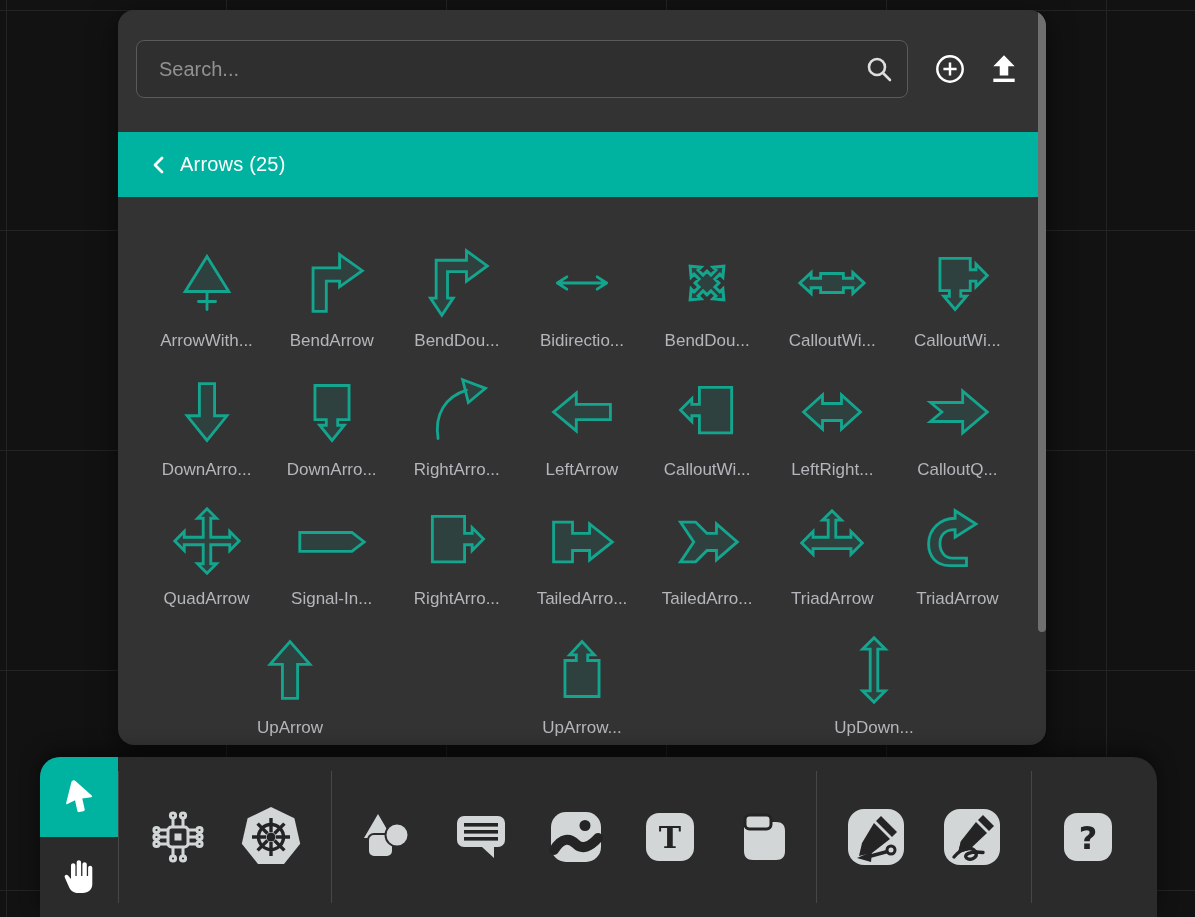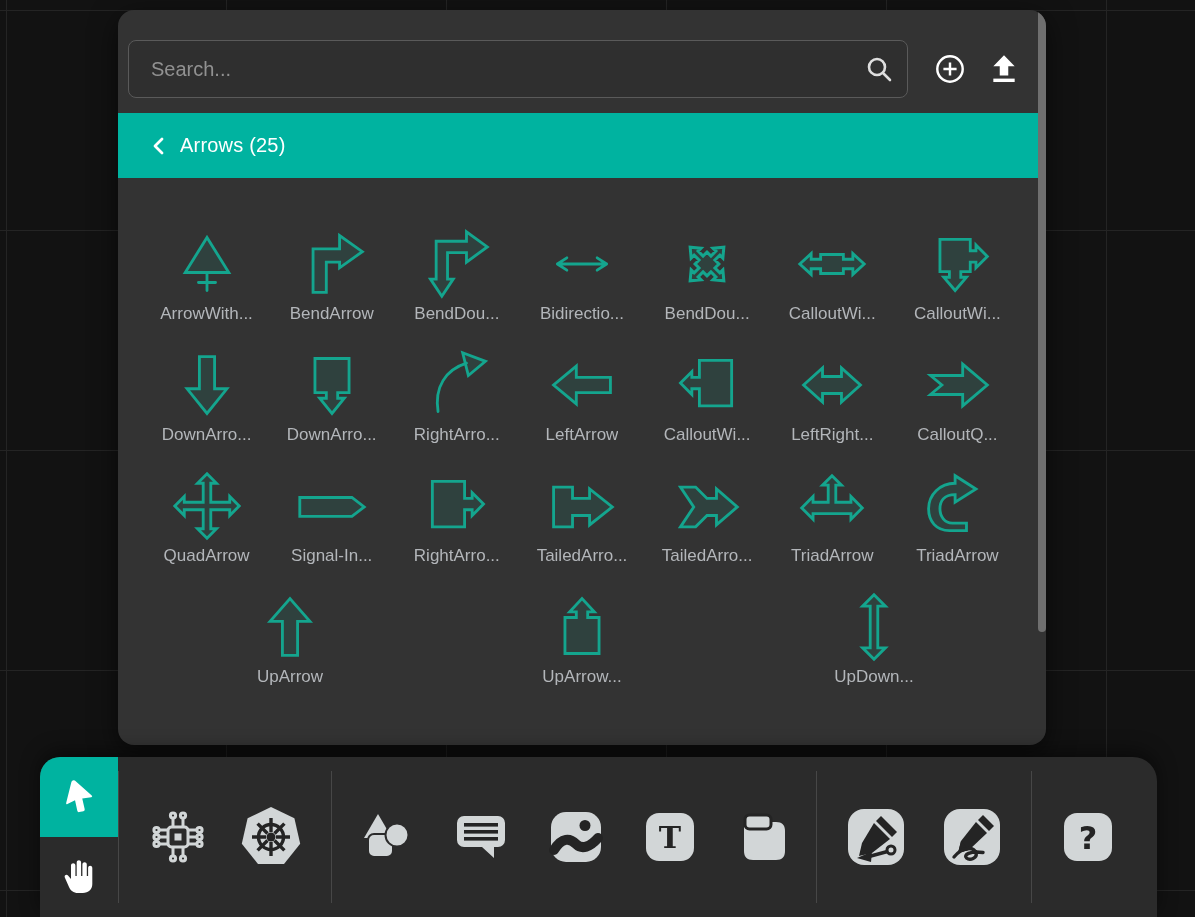--- a/index.html
+++ b/index.html
@@ -15,51 +15,51 @@
   }
   
   .panel{
     position:absolute;left:118px;top:10px;width:928px;height:735px;
     background:#333333;border-radius:16px;
     box-shadow:0 8px 28px rgba(0,0,0,.55);
     overflow:hidden;
   }
   .search-row{
     display:flex;align-items:center;
-    padding:30px 26px 0 10px;height:88px;box-sizing:border-box;
+    padding:30px 26px 0 18px;height:88px;box-sizing:border-box;
   }
   .search-box{position:relative;flex:1;}
   .search-input{
     width:100%;height:58px;box-sizing:border-box;
     background:#2f2f2f;border:1.5px solid #5a5a5a;border-radius:8px;
     color:#e8e8e8;font-size:20px;padding:0 52px 0 22px;outline:none;
     font-family:"Liberation Sans",sans-serif;
   }
   .search-input::placeholder{color:#919191;}
   .search-glass{position:absolute;right:14px;top:14px;width:30px;height:30px;}
   .hdr-icon{margin-left:26px;width:32px;height:32px;flex:0 0 auto;cursor:pointer;}
   .teal-bar{
-    margin-top:15px;height:65px;background:#00b3a0;
+    margin-top:34px;height:65px;background:#00b3a0;
     display:flex;align-items:center;padding-left:33px;gap:13px;
   }
   .teal-bar .title{color:#ffffff;font-size:20px;letter-spacing:.2px;}
   .shape-grid{
     display:flex;flex-wrap:wrap;justify-content:space-around;
     padding:50px 26px 0 26px;
   }
   .shape-item{
     width:125px;margin-bottom:25px;
     display:flex;flex-direction:column;align-items:center;cursor:pointer;
   }
   .shape-ic{width:72px;height:72px;display:flex;align-items:center;justify-content:center;}
   .shape-ic svg{width:72px;height:72px;}
   .shape-ic .s{fill:rgba(20,165,142,.13);stroke:#14a58e;stroke-width:3;}
   .shape-ic .l{fill:none;stroke:#14a58e;stroke-width:3;stroke-linecap:round;}
   .shape-label{
-    margin-top:4px;font-size:17px;color:#b3b6ba;white-space:nowrap;
+    margin-top:12px;font-size:17px;color:#b3b6ba;white-space:nowrap;
     max-width:124px;overflow:hidden;text-align:center;
   }
   .scroll-thumb{
     position:absolute;right:0;top:0;width:8px;height:622px;
     background:#6f6f6f;border-radius:4px;
   }
   
   .toolbar{
     position:absolute;left:40px;top:757px;width:1117px;height:160px;
     background:#2b2b2b;border-radius:20px 24px 0 0;

